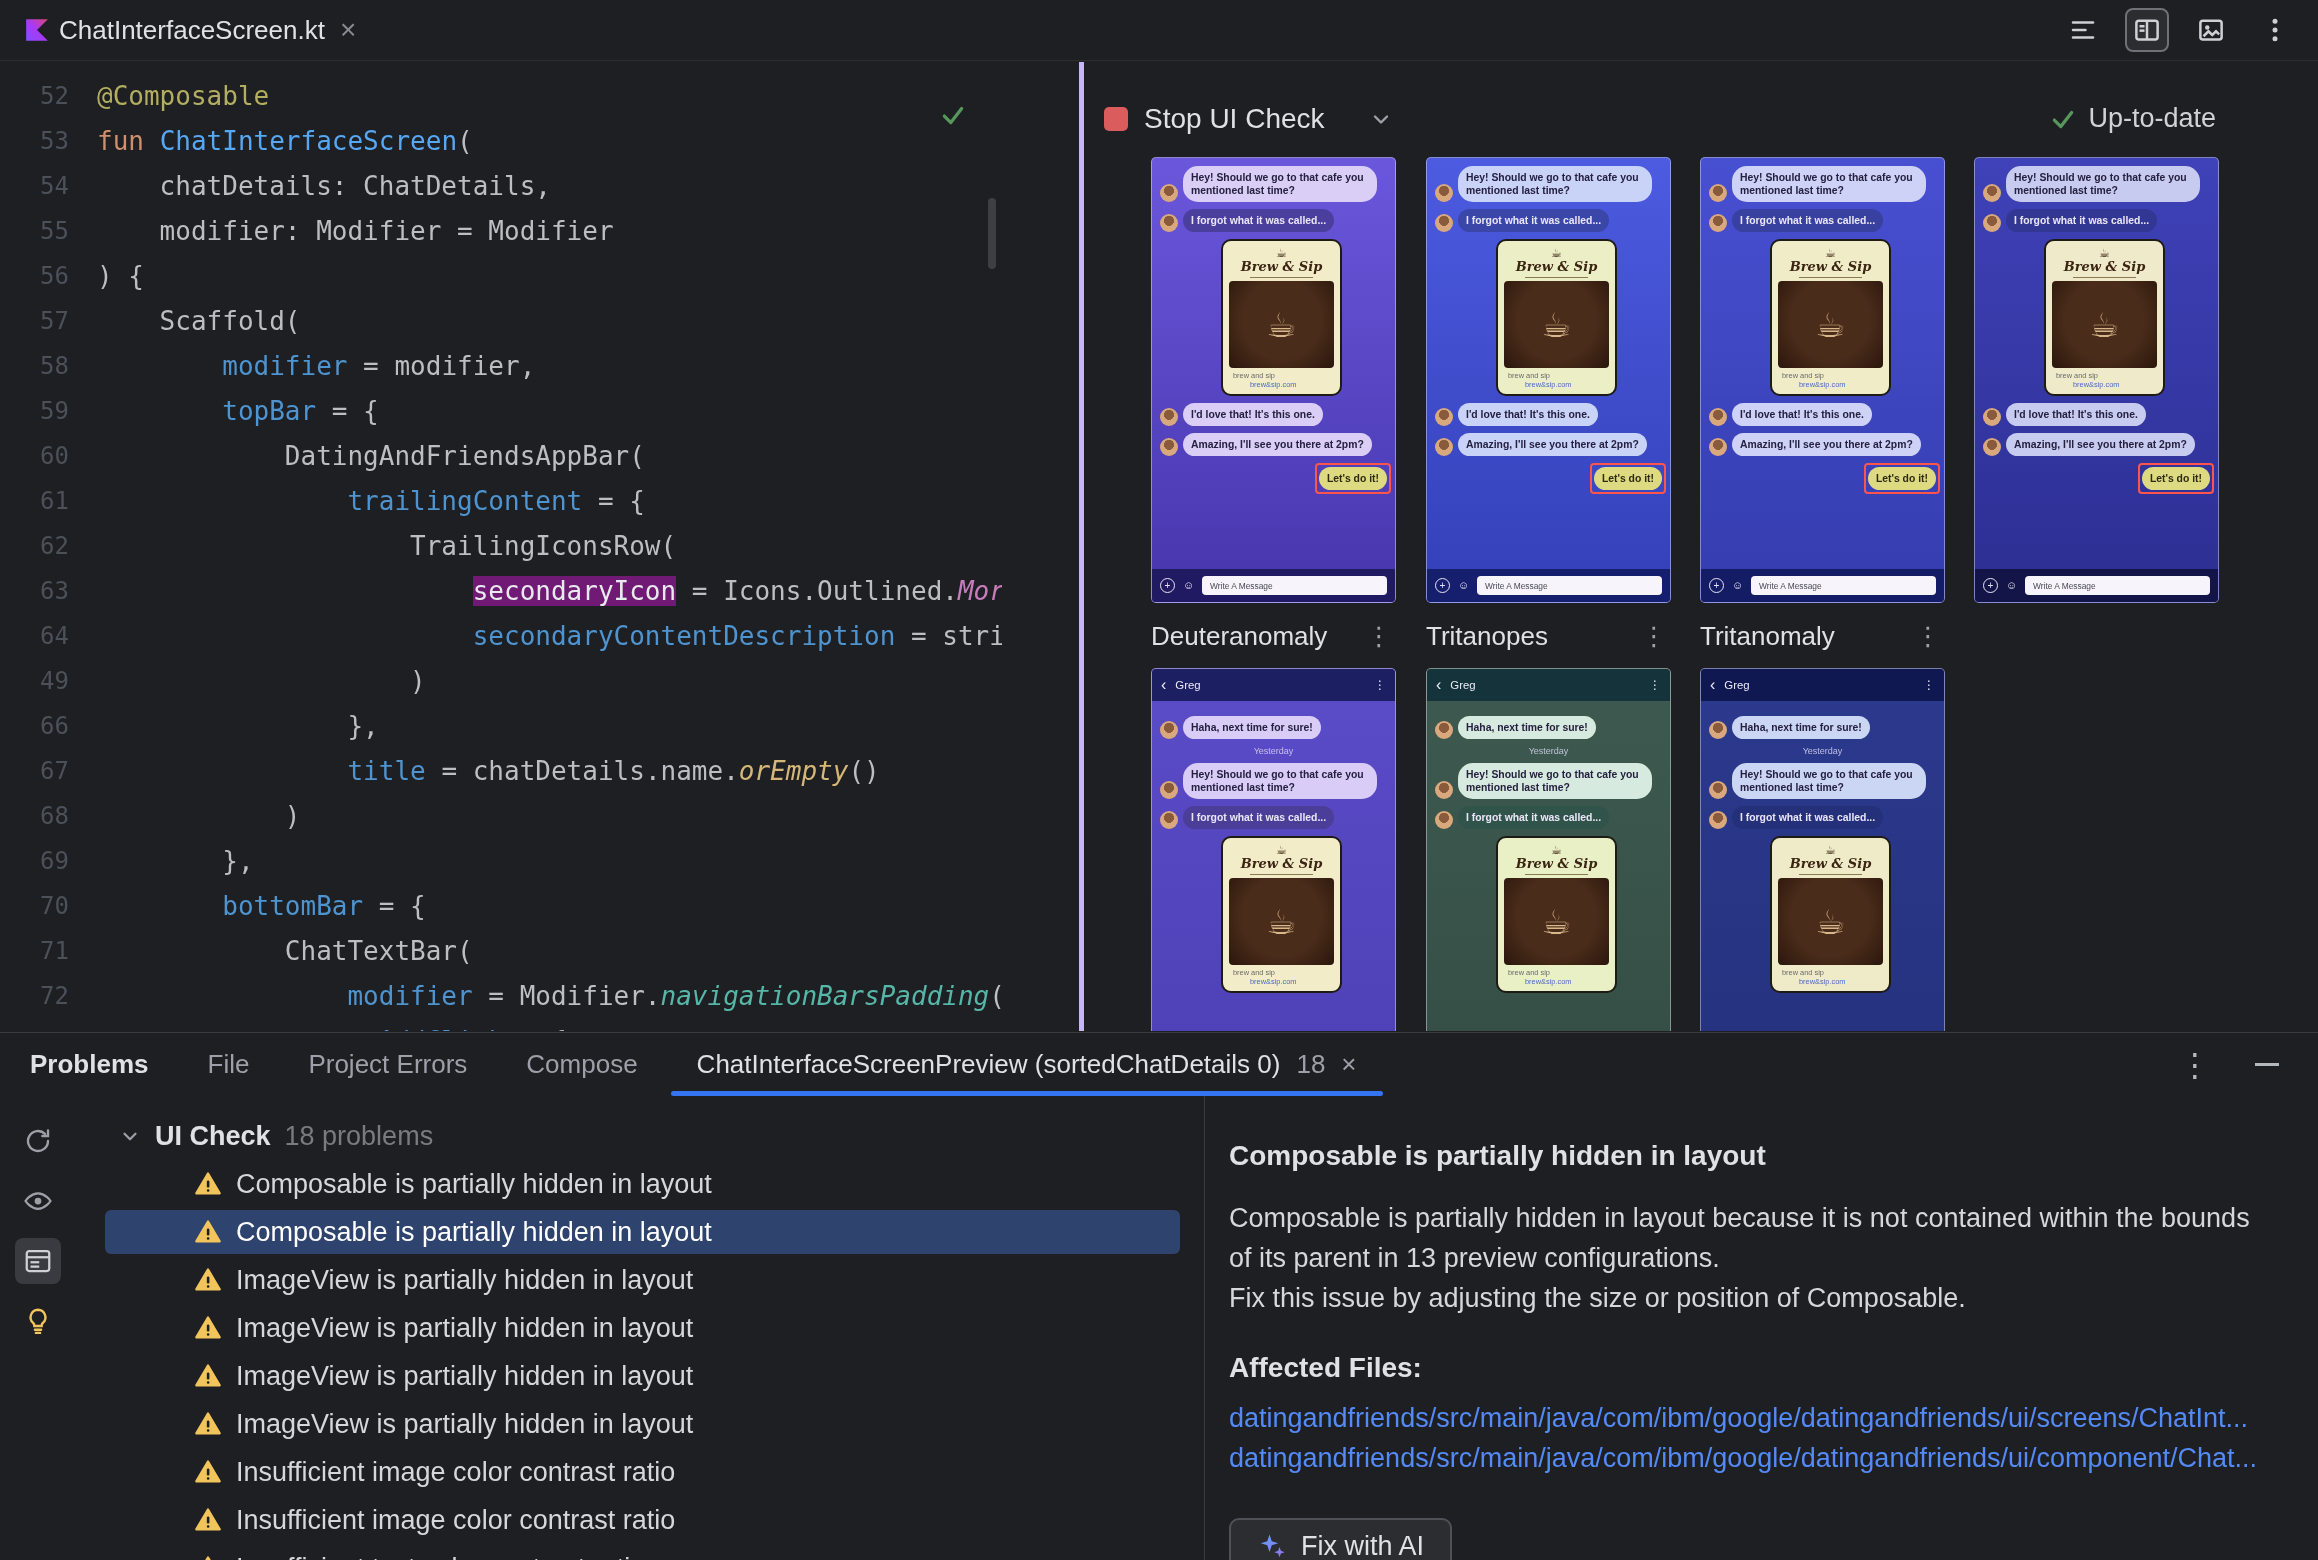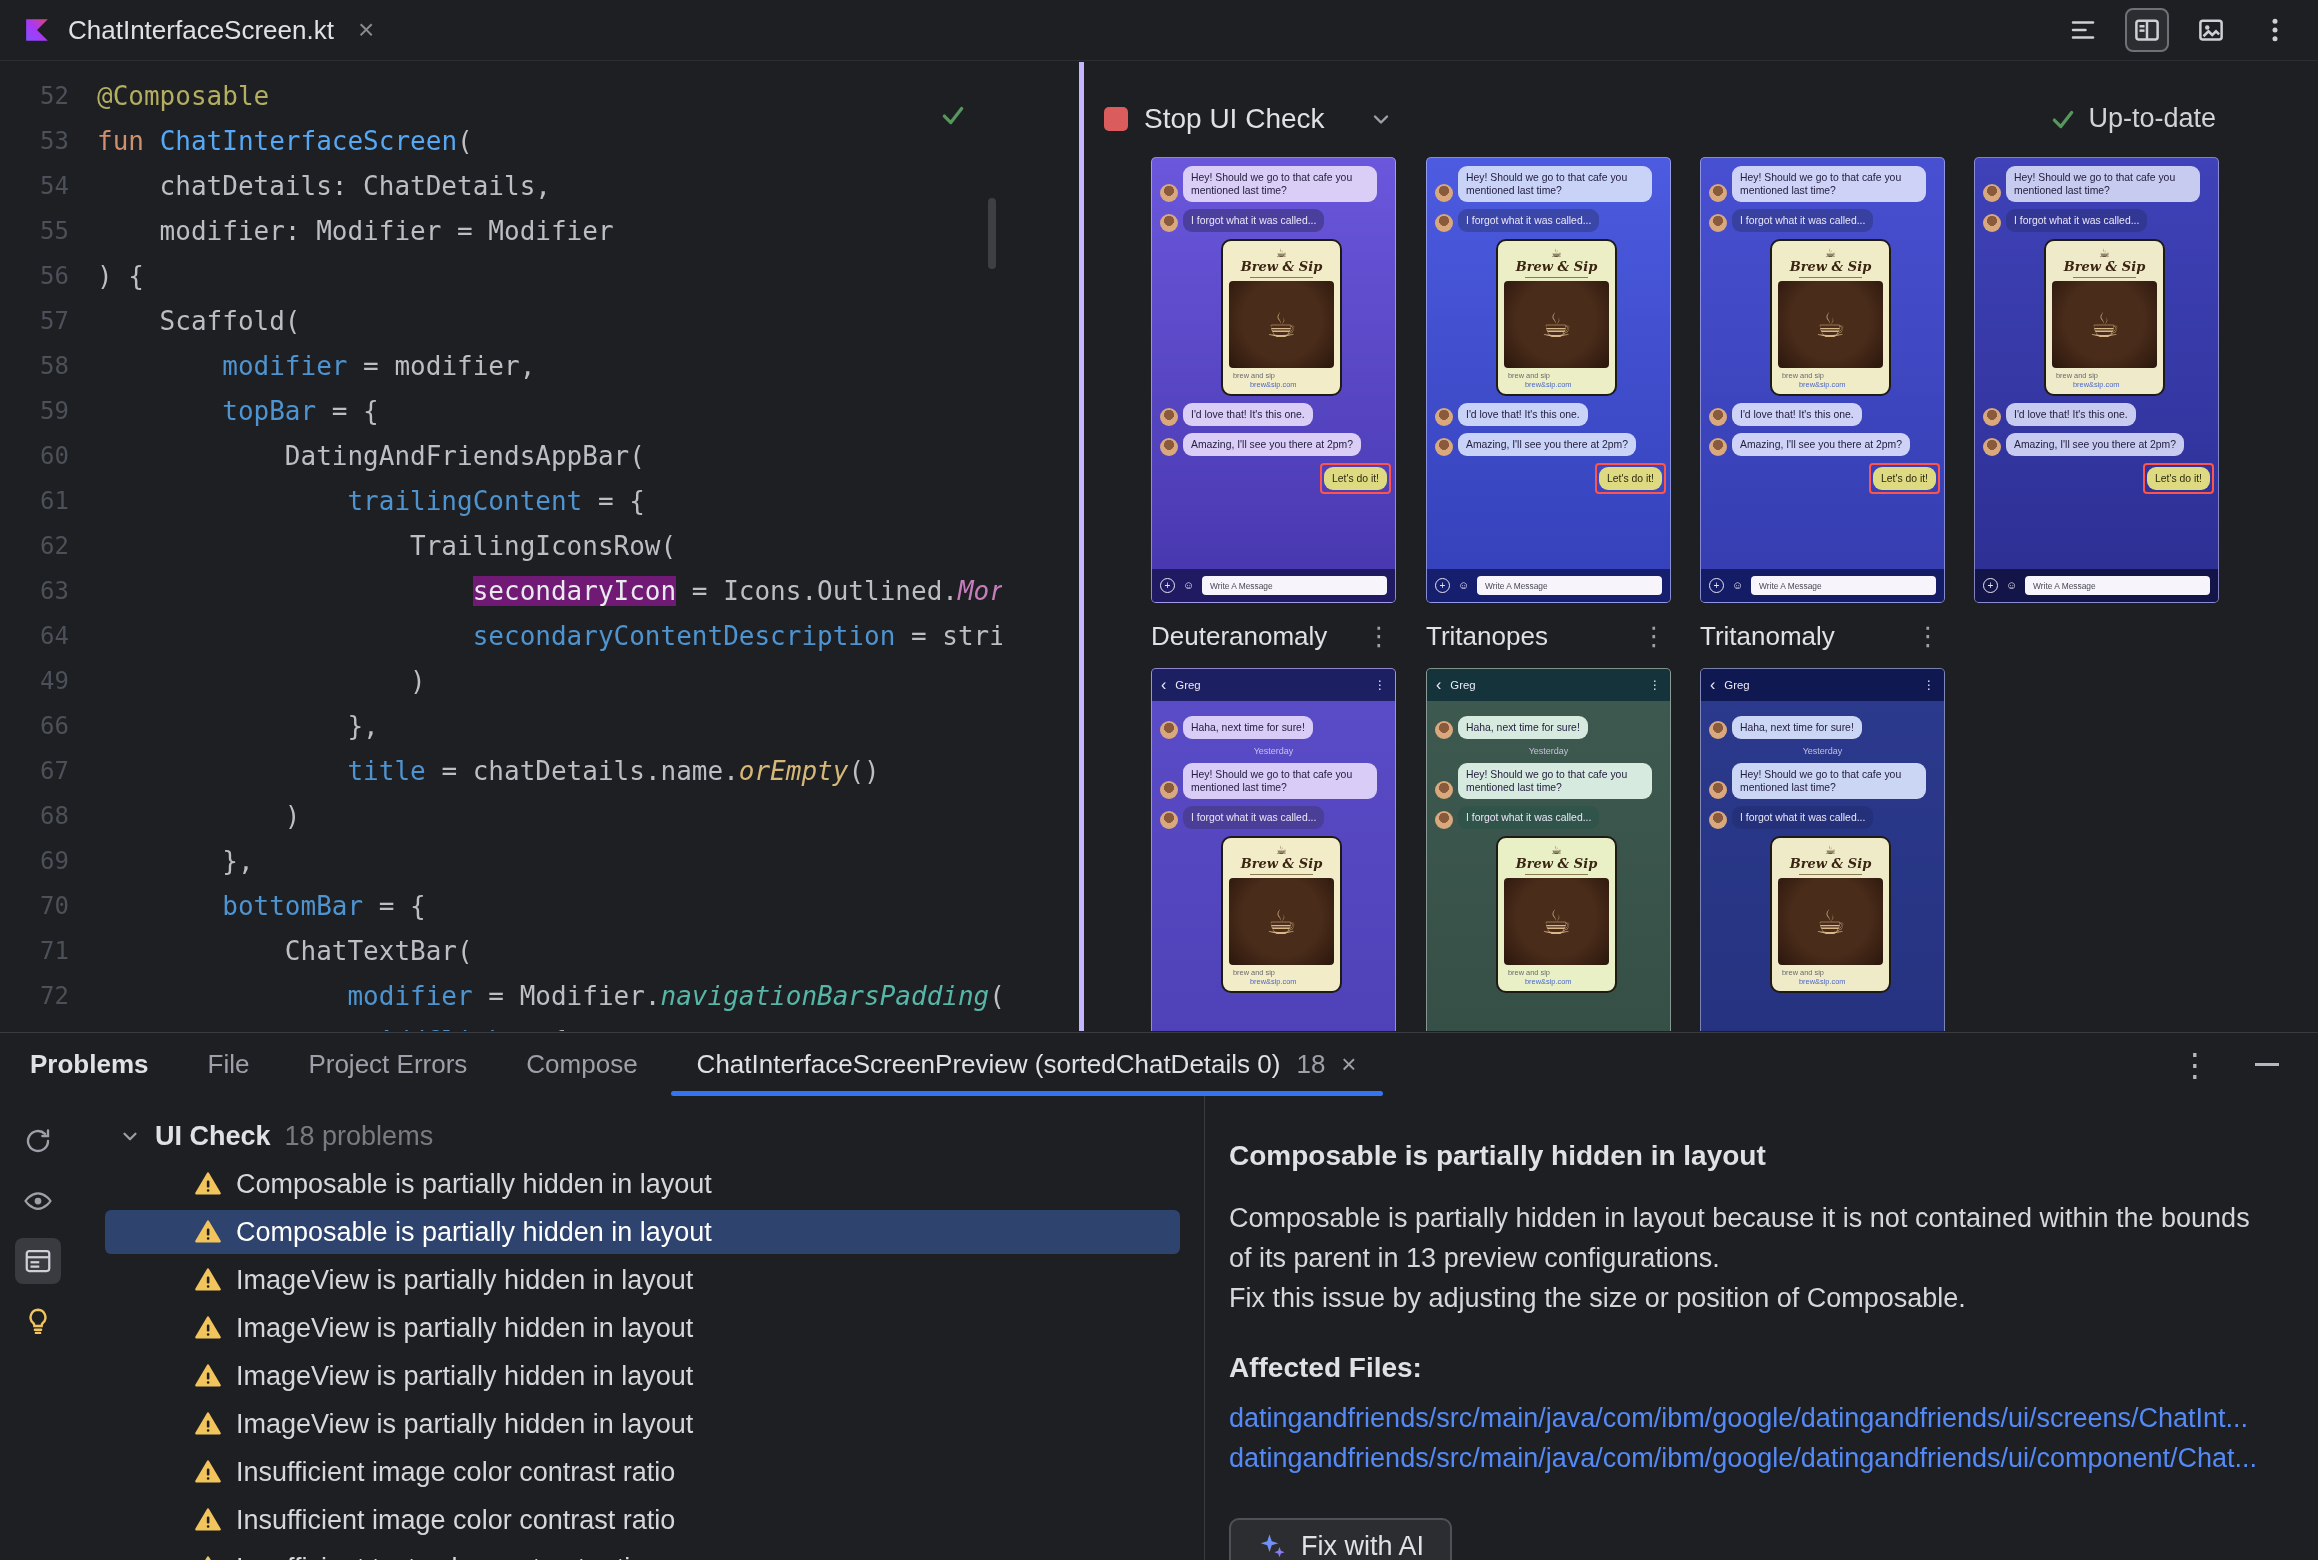--- a/index.html
+++ b/index.html
@@ -3,21 +3,21 @@
 <meta charset="utf-8">
 <style>
   * { margin:0; padding:0; box-sizing:border-box; }
   html,body { background:#1E1F22; }
   body { font-family:"Liberation Sans","DejaVu Sans",sans-serif; color:#DFE1E5; }
   #app { position:relative; width:2319px; height:1560px; background:#1E1F22; overflow:hidden; }
 
   
   .topbar { position:absolute; top:0; left:0; right:0; height:61px; display:flex; align-items:center;
             border-bottom:1px solid #2B2D30; }
-  .tab { display:flex; align-items:center; gap:18px; padding:0 26px 0 24px; height:100%; }
+  .tab { display:flex; align-items:center; gap:9px; padding:0 26px 0 24px; height:100%; }
   .kicon svg { display:block; }
   .tab-title { font-size:26px; color:#DFE1E5; }
   .tab-close { font-size:28px; color:#868A91; margin-left:6px; cursor:default; }
   .topbar-actions { margin-left:auto; display:flex; align-items:center; gap:20px; padding-right:22px; }
   .tbico { width:44px; height:44px; border-radius:8px; display:flex; align-items:center; justify-content:center;
            color:#CED0D6; }
   .tbico svg { display:block; }
   .tbico.sel { background:#2B2D30; border:2px solid #6E7177; }
 
   
@@ -57,21 +57,21 @@
   .phone-greg { height:693px; padding:0; }
   .phone-greg .phone-body { display:flex; flex-direction:column; gap:7px; padding:8px; }
   .appbar { height:32px; flex:none; background:var(--ab); display:flex; align-items:center; gap:9px;
             padding:0 9px; color:#ECEAF8; }
   .back-ico { font-size:16px; line-height:1; }
   .contact { font-size:11.4px; }
   .appbar-kebab { margin-left:auto; font-size:12px; }
   .msg { display:flex; align-items:flex-end; gap:5px; }
   .avatar { width:18px; height:18px; border-radius:50%; flex:none;
             background:radial-gradient(circle at 50% 38%, #8A5A3C 0 34%, #D9A87C 36%); }
-  .bubble { max-width:194px; padding:5px 8px; border-radius:9px; font-size:10.4px; line-height:1.25; }
+  .bubble { max-width:194px; padding:5px 8px; border-radius:15px; font-size:10.4px; line-height:1.25;font-weight:bold; }
   .bubble.light { background:var(--lb); color:#252040; }
   .bubble.dark  { background:var(--db); color:#EAE6F8; }
   .bubble.sent  { background:#DEDA82; color:#2E2A10; }
   .day-divider { text-align:center; font-size:9px; color:#D8D5EE; opacity:.85; }
   .issue-box { align-self:flex-end; margin-right:-4px; border:2px solid #FF5449; border-radius:4px; padding:2px; }
 
   .bcard { width:121px; margin-left:61px; background:var(--card); border:2px solid #1E1A14; border-radius:10px;
            padding:6px 6px 5px; flex:none; }
   .bcard-logo { text-align:center; font-size:12px; color:#3A2412; line-height:1; }
   .bcard-brand { text-align:center; font-family:"DejaVu Serif","Liberation Serif",serif; font-style:italic;

